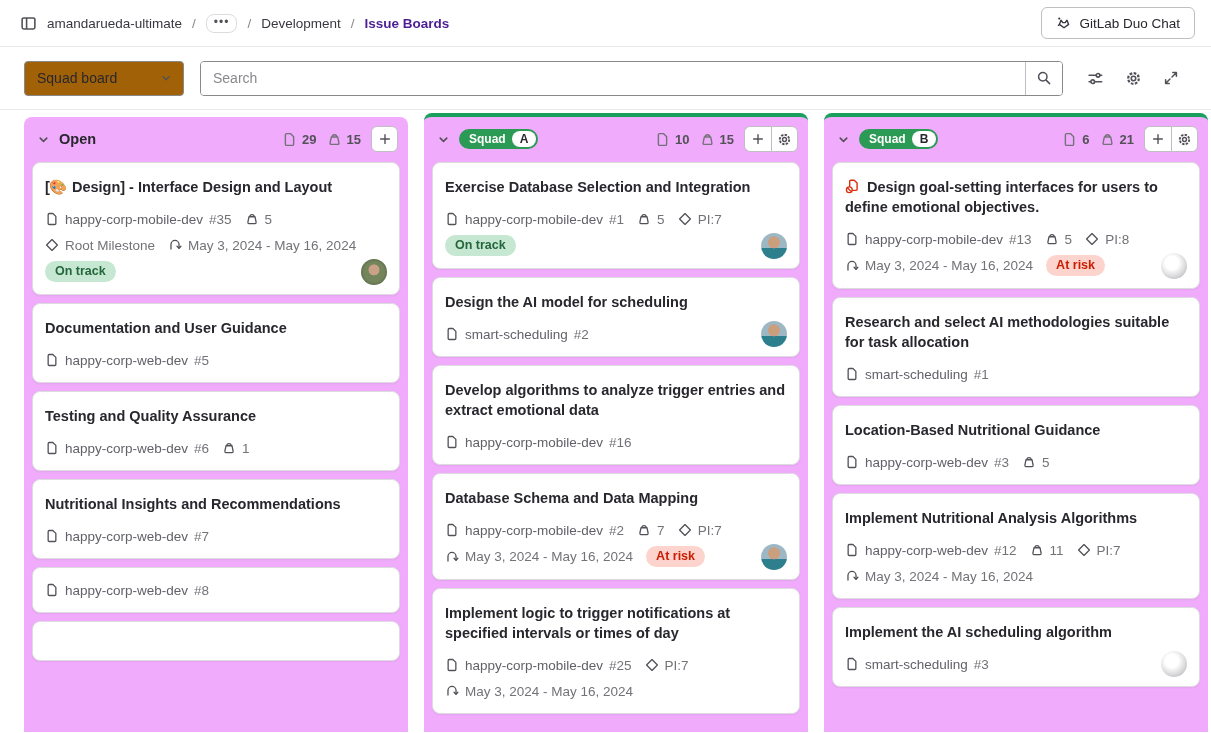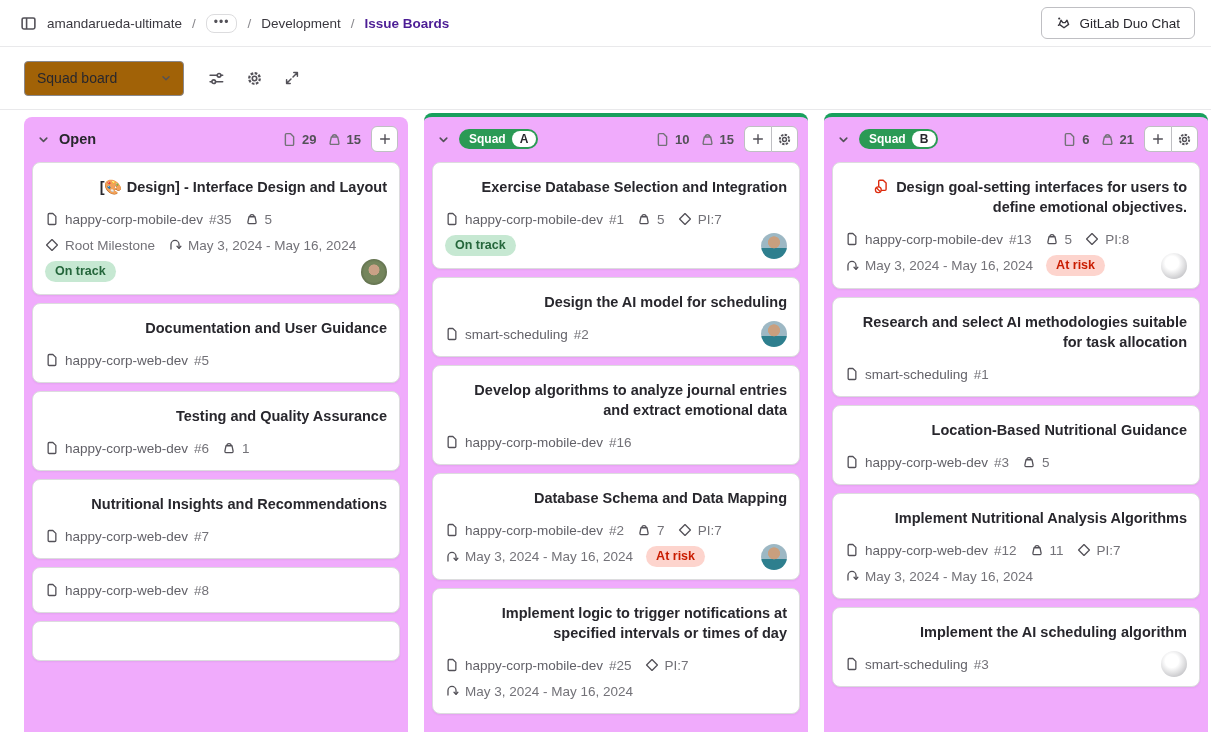--- a/index.html
+++ b/index.html
@@ -56,21 +56,21 @@
   .btn-group .sq-btn:last-child { border-radius:0 6px 6px 0; }
 
   
   .scoped-label { display:inline-flex; align-items:center; background:#2b9a55;
     border-radius:11px; padding:2px 2px 2px 10px; cursor:pointer; }
   .scoped-label .scope { color:#fff; font-size:12px; font-weight:600; margin-right:6px; }
   .scoped-label .val { background:#fff; color:#28272d; font-size:12px; font-weight:600;
     border-radius:9px; padding:1px 8px; }
 
   
-  .cards { flex:1; overflow:hidden; padding:2px 8px 8px; display:flex; flex-direction:column; gap:8px;text-align:right; }
+  .cards { flex:1; overflow:hidden; padding:2px 8px 8px; display:flex; flex-direction:column; gap:8px; }
   .card { background:#fff; border:1px solid #dcdcde; border-radius:8px; padding:12px 12px 12px;
     position:relative; box-shadow:0 1px 2px rgba(31,30,36,.06); flex:none; cursor:pointer; }
   .card-title { font-size:14.5px; font-weight:600; line-height:1.38; color:#28272d;
     margin:2px 0 12px; }
   .meta-row { display:flex; align-items:center; gap:13px; color:#737278; font-size:13.5px;
     margin-top:6px; min-height:20px; flex-wrap:nowrap; }
   .meta-row:first-of-type { margin-top:0; }
   .meta { display:flex; align-items:center; gap:6px; white-space:nowrap; }
   .meta .path { font-weight:400; color:#626168; }
   .badge { border-radius:11px; padding:3px 10px; font-size:12.5px; font-weight:600;
@@ -121,20 +121,31 @@
 
 <div class="toolbar">
   <div class="board-select">
     <span>Squad board</span>
     <span class="icon-plain">
       <svg width="14" height="14" viewBox="0 0 16 16" fill="none" stroke="#535158" stroke-width="1.6" stroke-linecap="round" stroke-linejoin="round">
           <path d="M4.5 6.5 8 10l3.5-3.5"></path>
         </svg>
     </span>
   </div>
+  <div class="searchbox">
+    <input type="text" placeholder="Search" style="">
+    <button class="search-btn">
+      <span class="icon-plain">
+        <svg width="16" height="16" viewBox="0 0 16 16" fill="none" stroke="currentColor" stroke-width="1.5" stroke-linecap="round">
+            <circle cx="6.8" cy="6.8" r="4.2"></circle>
+            <line x1="10.1" y1="10.1" x2="13.6" y2="13.6"></line>
+          </svg>
+      </span>
+    </button>
+  </div>
   <div class="tool-icons">
     <button class="icon-btn">
       <span class="icon-plain">
         <svg width="17" height="17" viewBox="0 0 16 16" fill="none" stroke="currentColor" stroke-width="1.5" stroke-linecap="round">
             <line x1="2" y1="5" x2="13.8" y2="5"></line>
             <circle cx="10.4" cy="5" r="1.7" fill="#fff"></circle>
             <line x1="2" y1="11" x2="13.8" y2="11"></line>
             <circle cx="5.4" cy="11" r="1.7" fill="#fff"></circle>
           </svg>
       </span>
@@ -411,21 +422,21 @@
                 </svg>
               </span>
             <span class="path">smart-scheduling</span>
             <span>#2</span>
           </span>
         </div>
         <span class="avatar a2"></span>
       </div>
 
       <div class="card">
-        <div class="card-title">Develop algorithms to analyze journal entries and extract emotional data</div>
+        <div class="card-title">Develop algorithms to analyze trigger entries and extract emotional data</div>
         <div class="meta-row">
           <span class="meta">
             <span class="icon-plain">
                 <svg width="14" height="14" viewBox="0 0 16 16" fill="none" stroke="currentColor" stroke-width="1.5" stroke-linejoin="round">
                   <path d="M3.6 3c0-.7.56-1.3 1.25-1.3h4.1l3.45 3.3V13c0 .7-.56 1.3-1.25 1.3H4.85c-.69 0-1.25-.6-1.25-1.3z"></path>
                 </svg>
               </span>
             <span class="path">happy-corp-mobile-dev</span>
             <span>#16</span>
           </span>

